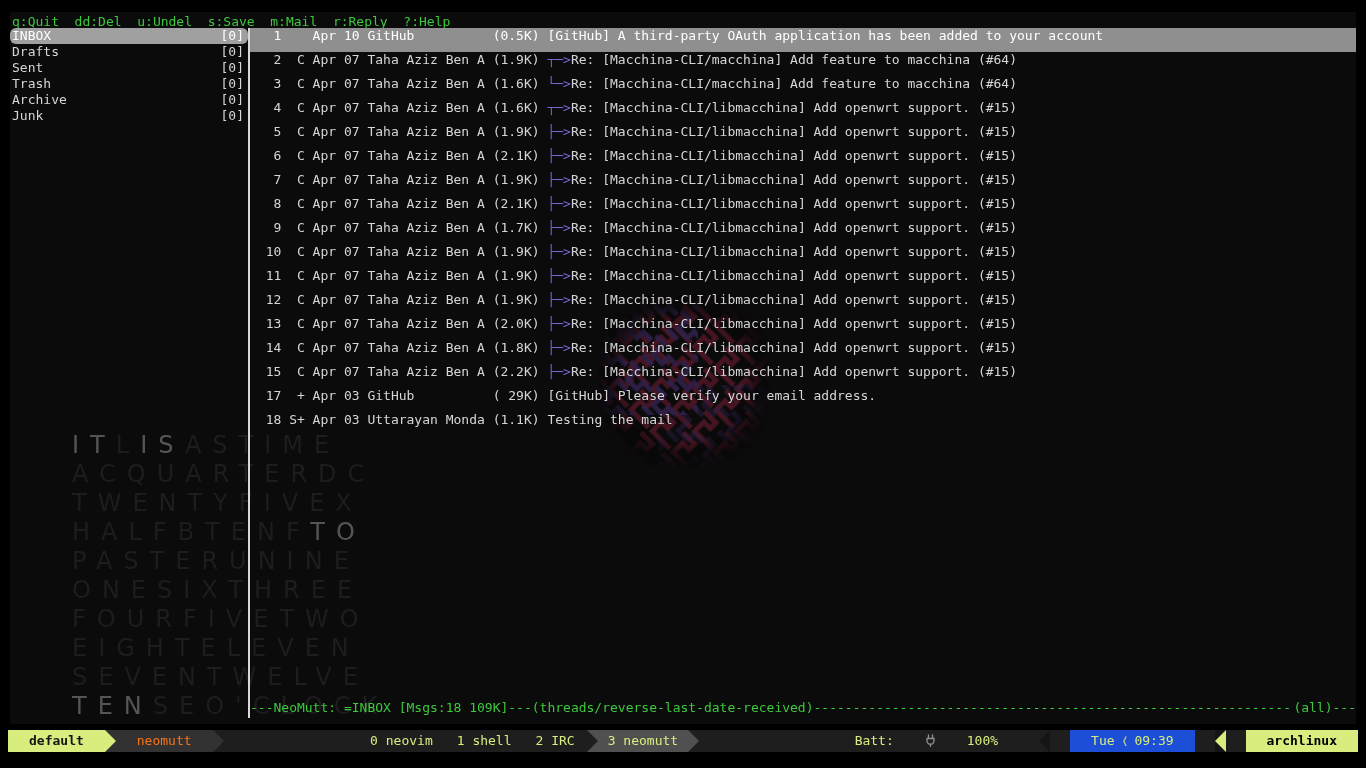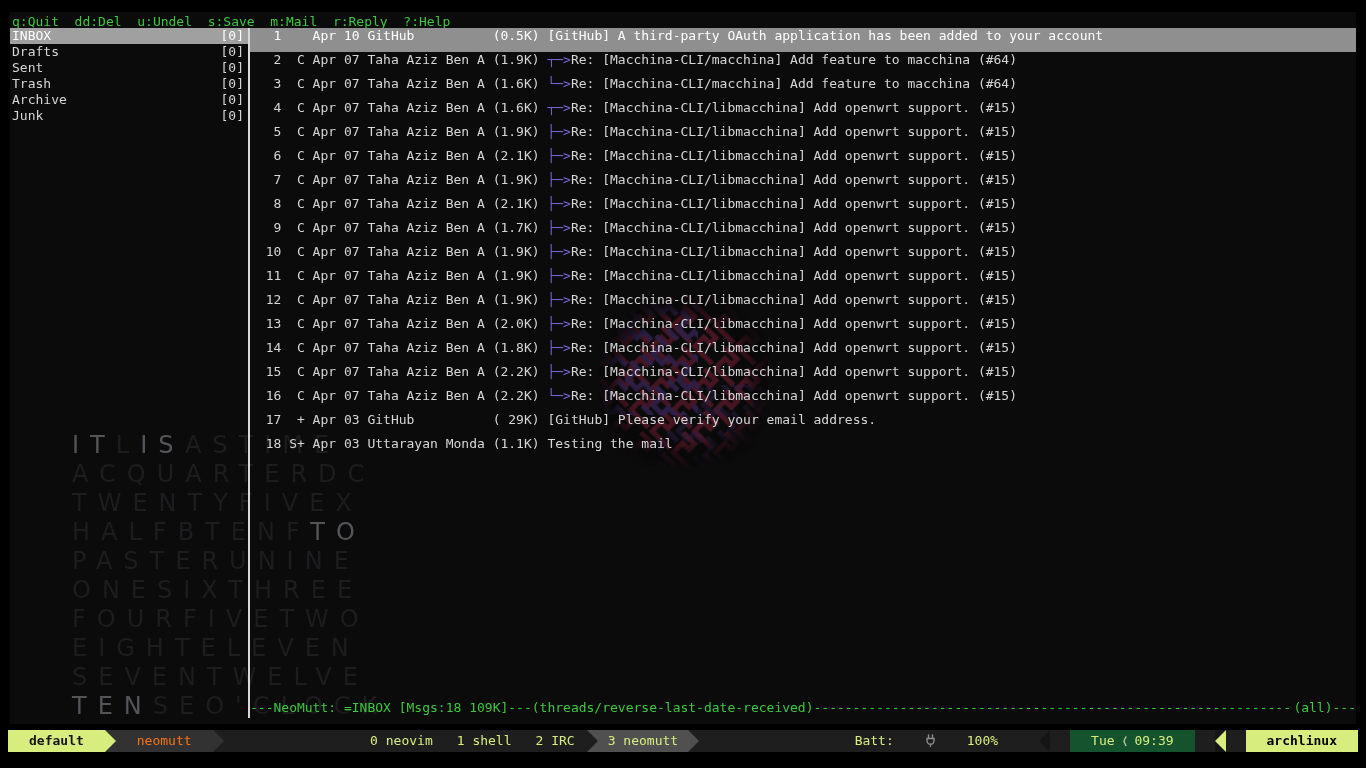--- a/index.html
+++ b/index.html
@@ -20,21 +20,21 @@
   .wordclock .on { color:#555559; }
 
   
   .content { position:absolute; inset:0; z-index:1; }
   .helpbar { position:absolute; left:2px; top:2px; right:0; height:16px;
              color:#3cc93c; white-space:pre; }
 
   .sidebar { position:absolute; left:0; top:16px; width:238px; }
   .sb-row  { height:16px; display:flex; justify-content:space-between;
              padding:0 4px 0 2px; white-space:pre; }
-  .sb-row.sel { background:#a0a0a0; color:#ffffff; }
+  .sb-row.sel { background:#a0a0a0; color:#ffffff;border-radius:6px; }
 
   .divider { position:absolute; left:238px; top:16px; width:2px; height:690px;
              background:#d9d9d9; }
 
   .mailpane { position:absolute; left:240px; top:16px; right:0; }
   .m-row { height:24px; white-space:pre; overflow:hidden; }
   .m-row.sel { background:#8f8f8f; color:#ffffff; }
   .m-row .tree { color:#7668d4; }
   .m-row.sel .tree { color:#ffffff; }
 
@@ -50,21 +50,21 @@
   .seg-session { background:#d7ee7e; color:#151515; font-weight:bold; }
   .seg-pane    { background:#323232; color:#f97316; }
   .arrow-r { width:0; height:0; border-top:11px solid transparent;
              border-bottom:11px solid transparent; border-left:11px solid transparent; }
   .arrow-l { width:0; height:0; border-top:11px solid transparent;
              border-bottom:11px solid transparent; border-right:11px solid transparent; }
   .tm-mid { flex:1; display:flex; justify-content:center; align-items:flex-end; }
   .tm-win { padding:0 12px; white-space:pre; }
   .tm-win-active { background:#505050; padding:0 10px; }
   .tm-right { display:flex; align-items:stretch;gap:20px; }
-  .seg-time { background:#14532d; }
+  .seg-time { background:#1d4ed8; }
   .thin-sep { color:#b9c79a; padding:0 6px; transform:scaleX(.7); display:inline-block; }
   .seg-host { background:#d7ee7e; color:#000000; font-weight:bold; }
   .plug { display:inline-block; vertical-align:-2px; margin:0 4px; }
 </style>
 </head>
 <body>
 
 <div class="terminal">
 
   <div class="wallpaper">
@@ -111,21 +111,20 @@
         <div class="m-row"><span>   6  C Apr 07 Taha Aziz Ben A (2.1K) </span><span class="tree">├─&gt;</span><span>Re: [Macchina-CLI/libmacchina] Add openwrt support. (#15)</span></div>
         <div class="m-row"><span>   7  C Apr 07 Taha Aziz Ben A (1.9K) </span><span class="tree">├─&gt;</span><span>Re: [Macchina-CLI/libmacchina] Add openwrt support. (#15)</span></div>
         <div class="m-row"><span>   8  C Apr 07 Taha Aziz Ben A (2.1K) </span><span class="tree">├─&gt;</span><span>Re: [Macchina-CLI/libmacchina] Add openwrt support. (#15)</span></div>
         <div class="m-row"><span>   9  C Apr 07 Taha Aziz Ben A (1.7K) </span><span class="tree">├─&gt;</span><span>Re: [Macchina-CLI/libmacchina] Add openwrt support. (#15)</span></div>
         <div class="m-row"><span>  10  C Apr 07 Taha Aziz Ben A (1.9K) </span><span class="tree">├─&gt;</span><span>Re: [Macchina-CLI/libmacchina] Add openwrt support. (#15)</span></div>
         <div class="m-row"><span>  11  C Apr 07 Taha Aziz Ben A (1.9K) </span><span class="tree">├─&gt;</span><span>Re: [Macchina-CLI/libmacchina] Add openwrt support. (#15)</span></div>
         <div class="m-row"><span>  12  C Apr 07 Taha Aziz Ben A (1.9K) </span><span class="tree">├─&gt;</span><span>Re: [Macchina-CLI/libmacchina] Add openwrt support. (#15)</span></div>
         <div class="m-row"><span>  13  C Apr 07 Taha Aziz Ben A (2.0K) </span><span class="tree">├─&gt;</span><span>Re: [Macchina-CLI/libmacchina] Add openwrt support. (#15)</span></div>
         <div class="m-row"><span>  14  C Apr 07 Taha Aziz Ben A (1.8K) </span><span class="tree">├─&gt;</span><span>Re: [Macchina-CLI/libmacchina] Add openwrt support. (#15)</span></div>
         <div class="m-row"><span>  15  C Apr 07 Taha Aziz Ben A (2.2K) </span><span class="tree">├─&gt;</span><span>Re: [Macchina-CLI/libmacchina] Add openwrt support. (#15)</span></div>
-        <div class="m-row"><span>  16  C Apr 07 Taha Aziz Ben A (2.2K) </span><span class="tree">└─&gt;</span><span>Re: [Macchina-CLI/libmacchina] Add openwrt support. (#15)</span></div>
         <div class="m-row"><span>  17  + Apr 03 GitHub          ( 29K) </span><span class="tree"></span><span>[GitHub] Please verify your email address.</span></div>
         <div class="m-row"><span>  18 S+ Apr 03 Uttarayan Monda (1.1K) </span><span class="tree"></span><span>Testing the mail</span></div>
       </div>
 
     <div class="statusline">
       <span>---NeoMutt: =INBOX [Msgs:18 109K]---(threads/reverse-last-date-received)</span>
       <span class="fill">------------------------------------------------------------------------------------------------------------------------</span>
       <span>(all)---</span>
     </div>
   </div>

